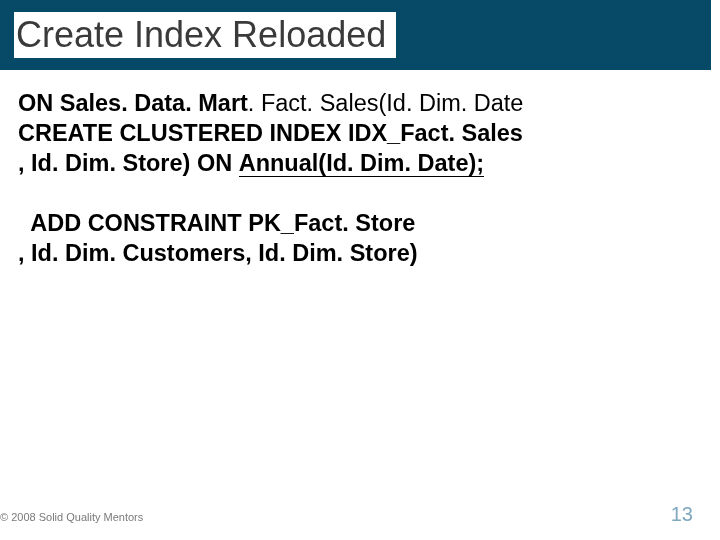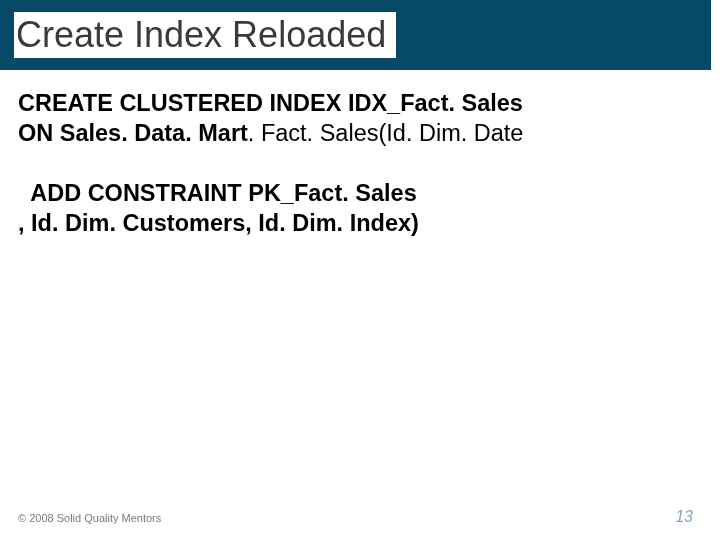--- a/index.html
+++ b/index.html
@@ -33,52 +33,55 @@
     font-size: 23.5px;
     font-weight: bold;
     line-height: 1.28;
   }
   .block { margin-bottom: 30px; }
   .norm { font-weight: 400; }
   .ul { border-bottom: 1.5px solid #000; display: inline-block; line-height: 1.05; }
   .footer {
     position: absolute;
     bottom: 14px;
-    left: 18px;
+    left: 0;
     right: 18px;
     display: flex;
     justify-content: space-between;
     align-items: baseline;
     font-size: 11px;
     color: #7a7a7a;
     gap: 48px;
   }
-  .pagenum { color: #7fa7bd; font-size: 16px; font-style: italic; }
+  .pagenum { color: #7fa7bd; font-size: 20px; }
 </style>
 </head>
 <body>
 
 <div class="slide">
 
   <div class="title-band">
     <span class="title-text">Create Index Reloaded</span>
   </div>
 
   <div class="content">
 
     <div class="block">
+      <div>
+        <span>ON Sales. Data. Mart</span><span class="norm">. Fact. Sales(Id. Dim. Date</span>
+      </div>
       <div>CREATE  CLUSTERED INDEX IDX_Fact. Sales</div>
       <div>
-        <span>ON Sales. Data. Mart</span><span class="norm">. Fact. Sales(Id. Dim. Date</span>
+        <span>, Id. Dim. Store) ON </span><span class="ul">Annual(Id. Dim. Date);</span>
       </div>
     </div>
 
     <div class="block">
-      <div style="white-space: pre;">  ADD CONSTRAINT PK_Fact. Sales</div>
-      <div>, Id. Dim. Customers, Id. Dim. Index)</div>
+      <div style="white-space: pre;">  ADD CONSTRAINT PK_Fact. Store</div>
+      <div>, Id. Dim. Customers, Id. Dim. Store)</div>
     </div>
 
   </div>
 
   <div class="footer">
     <span>© 2008 Solid Quality Mentors</span>
     <span class="pagenum">13</span>
   </div>
 
 </div>

